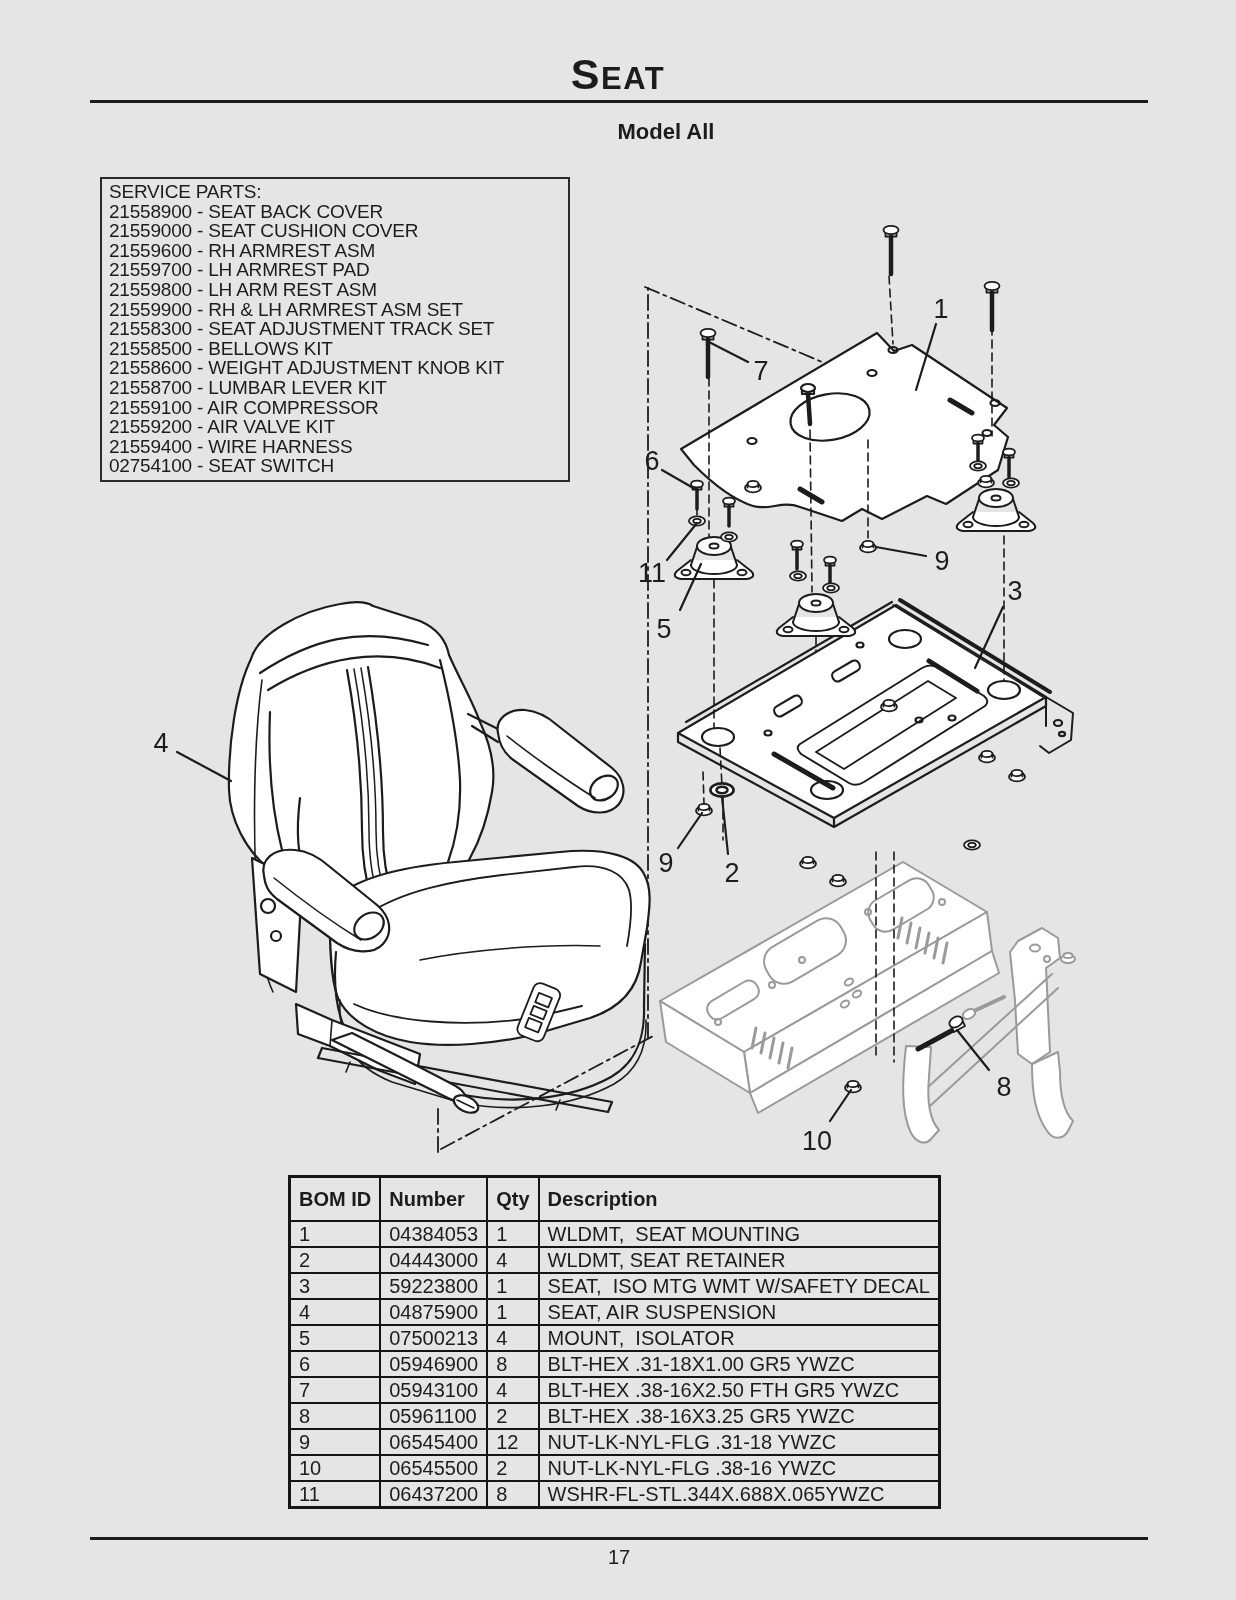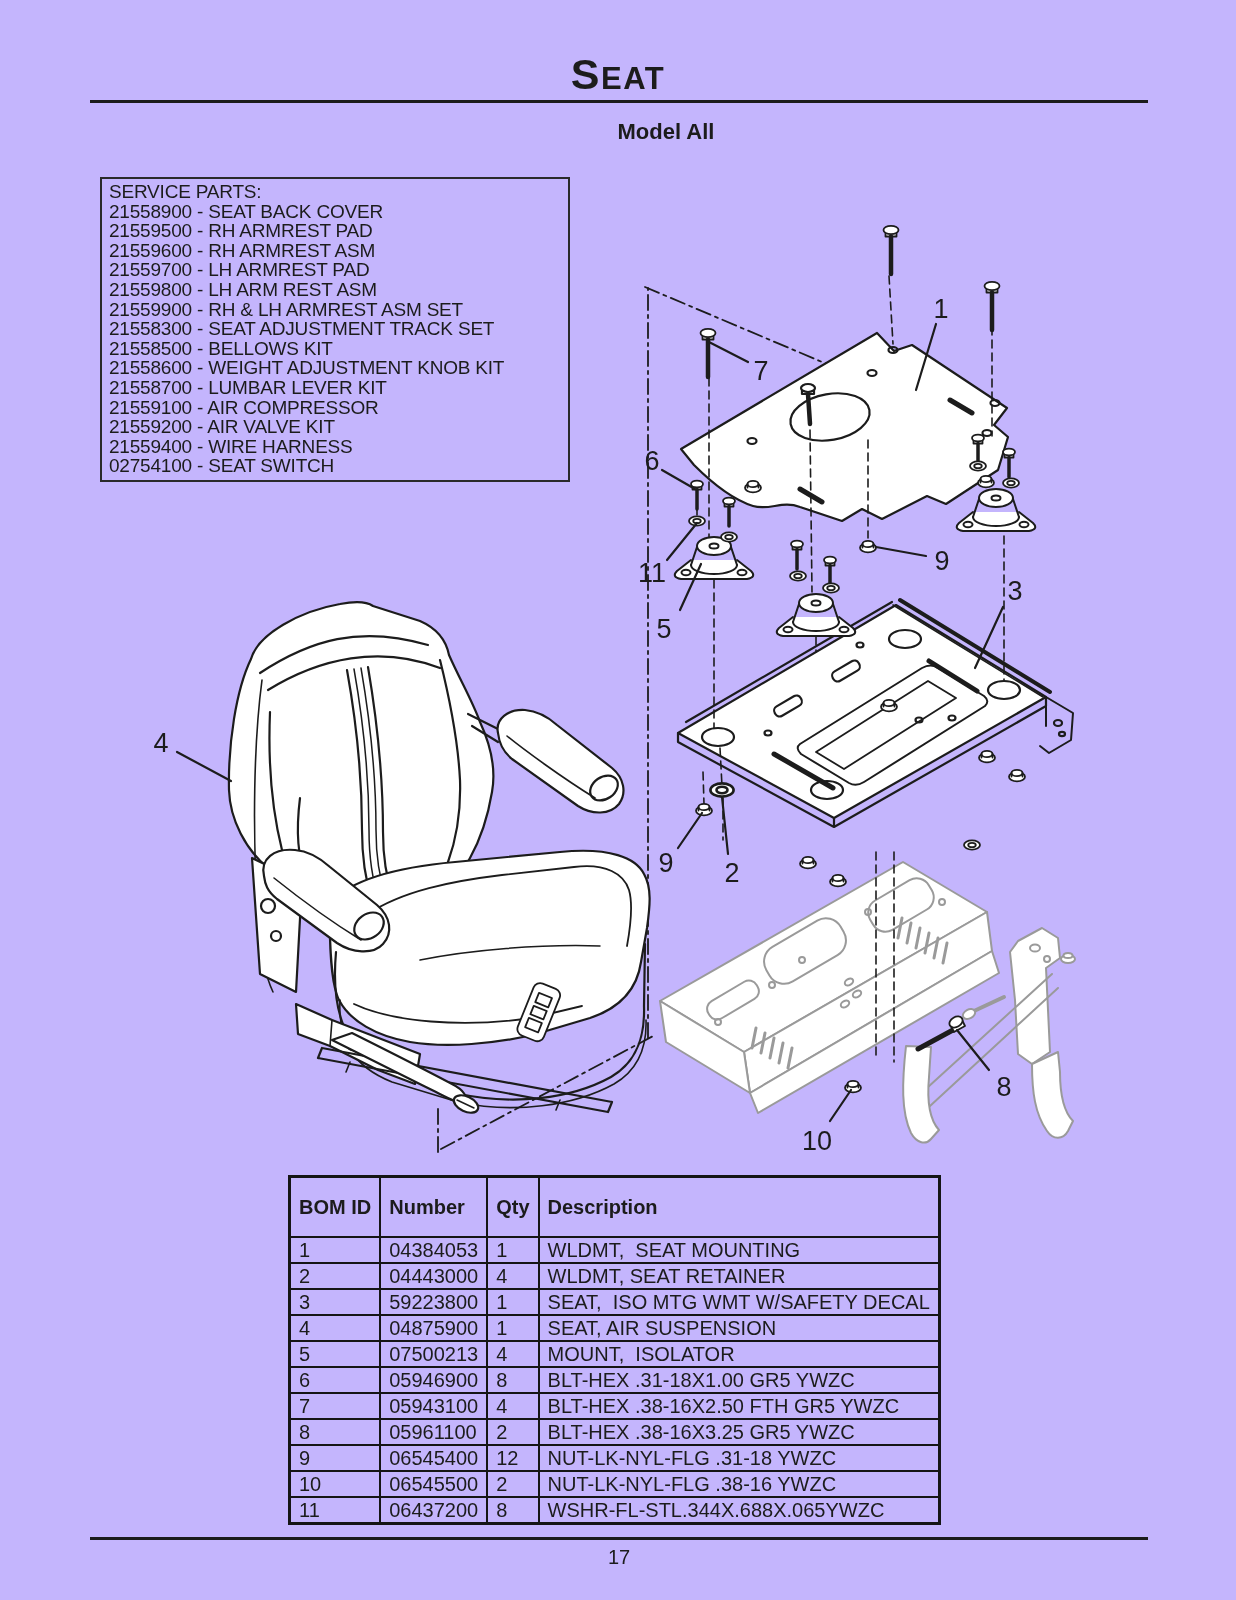--- a/index.html
+++ b/index.html
@@ -1,18 +1,18 @@
 <!DOCTYPE html>
 <html style="--ink: #1c1c1c; --ref-gray: #9a9a9a;"><head>
 <meta charset="utf-8">
 <style>
   :root{ --ink:#1c1c1c; --ref-gray:#9a9a9a; }
   html,body{margin:0;padding:0;background:#fff;}
   body{width:1236px;height:1600px;font-family:"Liberation Sans",sans-serif;color:var(--ink);}
-  .page{position:relative;width:1236px;height:1600px;overflow:hidden;background:#c4b5fd;}
+  .page{position:relative;width:1236px;height:1600px;overflow:hidden;background:#e5e5e5;}
 
   .title{position:absolute;top:50px;left:0;width:100%;margin:0;text-align:center;
          font-size:31px;font-weight:bold;letter-spacing:1.5px;text-transform:uppercase;}
   .title::first-letter{font-size:43px;}
   .rule{position:absolute;left:90px;width:1058px;height:3px;background:var(--ink);}
   .rule-top{top:100px;}
   .rule-bottom{top:1537px;}
   .subtitle{position:absolute;top:119px;left:0;width:100%;margin:0;text-align:center;
             font-size:22px;font-weight:bold;padding-left:48px;}
 
@@ -22,38 +22,38 @@
 
   svg.diagram{position:absolute;left:0;top:0;width:1236px;height:1600px;}
   .ink{stroke:var(--ink);}
   .gray{stroke:var(--ref-gray);}
   .callout-text{font-family:"Liberation Sans",sans-serif;font-size:27px;fill:var(--ink);}
 
   table.bom{position:absolute;left:288px;top:1175px;border-collapse:collapse;
             border:3px solid #151515;table-layout:fixed;}
   table.bom th,table.bom td{border:2px solid #151515;font-size:20px;text-align:left;
             padding:1px 8px;line-height:22px;white-space:pre;overflow:hidden;}
-  table.bom th{font-weight:bold;padding:18px 8px;}
+  table.bom th{font-weight:bold;padding:10px 8px;}
   .col-id{width:76px;} .col-num{width:94px;} .col-qty{width:34px;} .col-desc{width:392px;}
 
   .page-number{position:absolute;top:1546px;left:90px;width:1058px;text-align:center;font-size:20px;}
 </style>
 </head>
 <body>
 
 <div class="page">
 
   <h1 class="title">Seat</h1>
   <div class="rule rule-top"></div>
   <p class="subtitle">Model All</p>
 
   <div class="service-box">
     <div>SERVICE PARTS:</div>
     <div>21558900 - SEAT BACK COVER</div>
-    <div>21559500 - RH ARMREST PAD</div>
+    <div>21559000 - SEAT CUSHION COVER</div>
     <div>21559600 - RH ARMREST ASM</div>
     <div>21559700 - LH ARMREST PAD</div>
     <div>21559800 - LH ARM REST ASM</div>
     <div>21559900 - RH &amp; LH ARMREST ASM SET</div>
     <div>21558300 - SEAT ADJUSTMENT TRACK SET</div>
     <div>21558500 - BELLOWS KIT</div>
     <div>21558600 - WEIGHT ADJUSTMENT KNOB KIT</div>
     <div>21558700 - LUMBAR LEVER KIT</div>
     <div>21559100 - AIR COMPRESSOR</div>
     <div>21559200 - AIR VALVE KIT</div>

